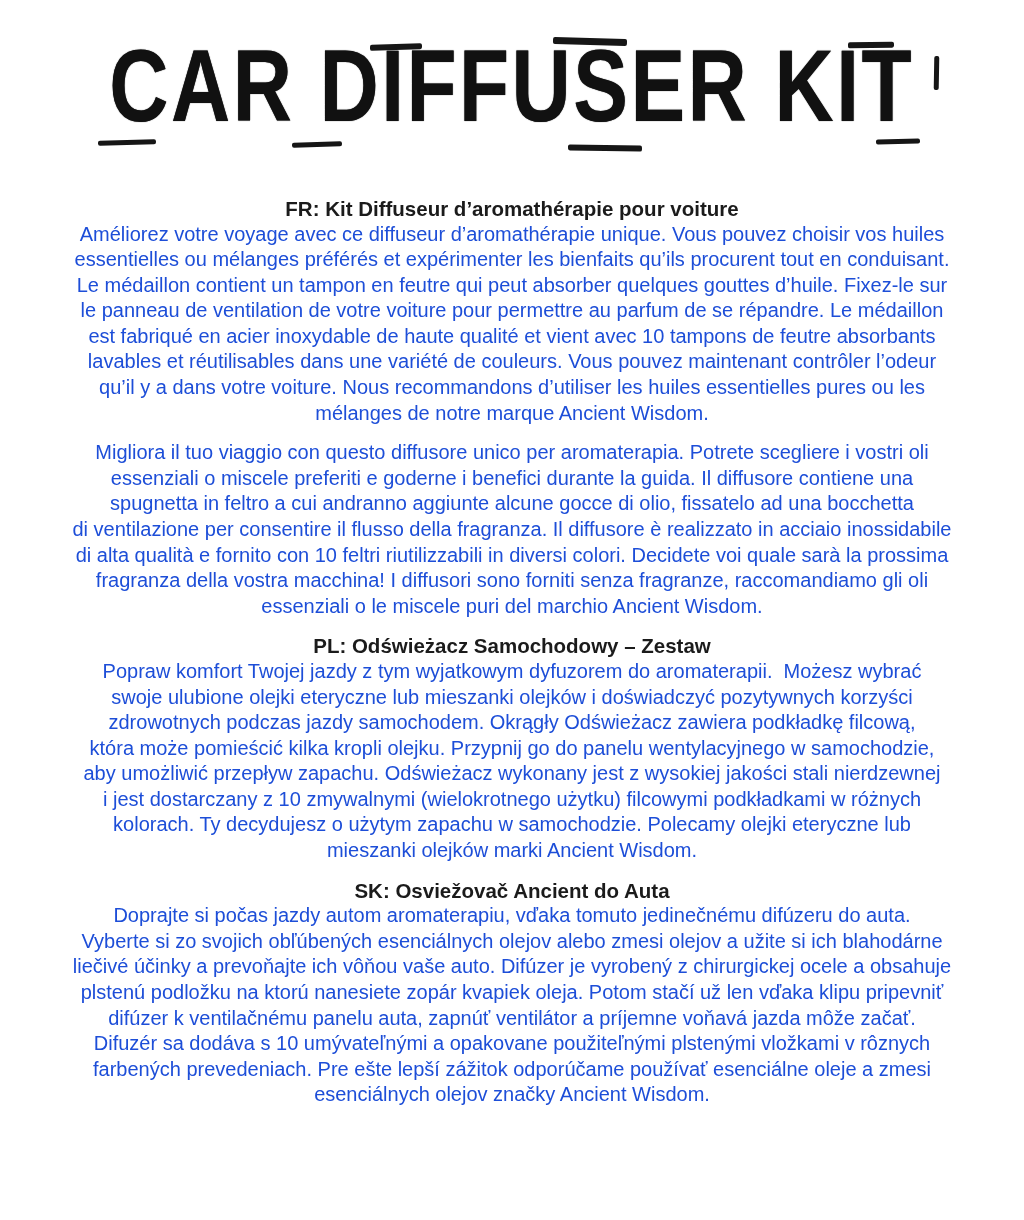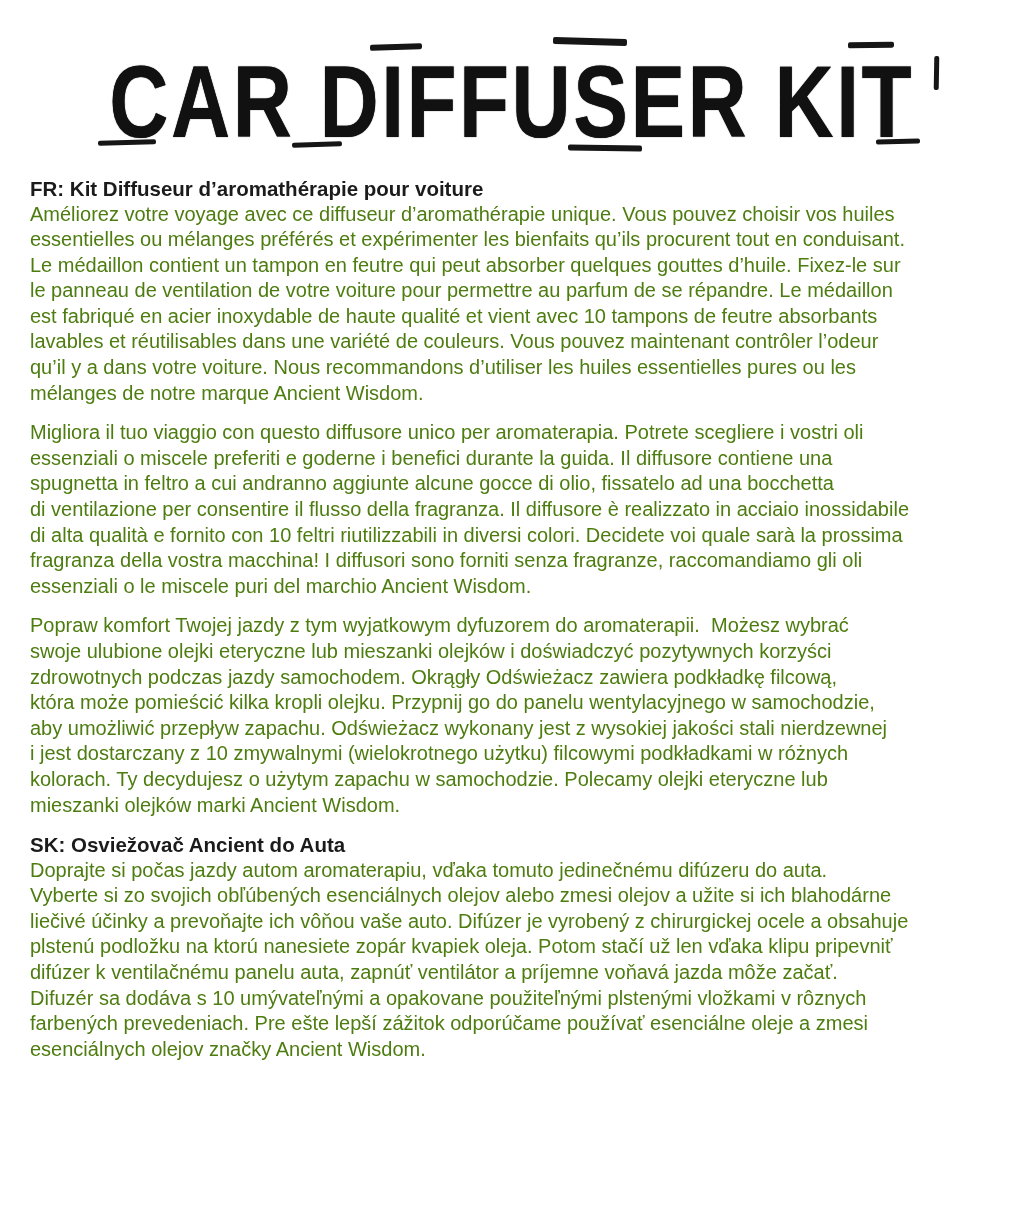--- a/index.html
+++ b/index.html
@@ -15,21 +15,21 @@
     margin: 0 auto;
     background: #ffffff;
     color: #1b1b1b;
     font-family: "Liberation Sans", sans-serif;
     overflow: hidden;
   }
   
   .title-wrap {
     position: relative;
     width: 100%;
-    padding-top: 50px;
+    padding-top: 34px;
     height: 126px;
     text-align: center;
   }
   .page-title {
     display: inline-block;
     margin: 0;
     font-size: 100px;
     font-weight: bold;
     line-height: 100px;
     letter-spacing: 3px;
@@ -50,38 +50,40 @@
   .g2 { left: 553px; top: 38px;  width: 74px; height: 7px; transform: rotate(1.5deg); }
   .g3 { left: 848px; top: 42px;  width: 46px; height: 6px; transform: rotate(-1deg); }
   .g4 { left: 98px;  top: 140px; width: 58px; height: 5px; transform: rotate(-1.5deg); }
   .g5 { left: 292px; top: 142px; width: 50px; height: 5px; transform: rotate(-2deg); }
   .g6 { left: 568px; top: 145px; width: 74px; height: 6px; transform: rotate(1deg); }
   .g7 { left: 876px; top: 139px; width: 44px; height: 5px; transform: rotate(-1.5deg); }
   .g8 { left: 934px; top: 56px;  width: 5px;  height: 34px; transform: rotate(1deg); }
   
   .sections {
     padding: 0 30px;
+    margin-top: 36px;
+    text-align: center;
   }
   .lang-section {
     margin: 0 0 14px 0;
   }
   .lang-section h2 {
     margin: 0;
     font-size: 20.5px;
     font-weight: bold;
     line-height: 25.5px;
     color: #1b1b1b;
   }
   .lang-section p {
     margin: 0;
     font-size: 20px;
     font-weight: normal;
     line-height: 25.6px;
     white-space: pre-wrap;
-    color: #4d7c0f;
+    color: #1d4ed8;
   }
 </style>
 </head>
 <body>
 
 <div class="page">
 
   <div class="title-wrap">
     <h1 class="page-title">CAR DIFFUSER KIT</h1>
     <span class="grunge g1"></span>
@@ -110,20 +112,21 @@
       <section class="lang-section">
         <p>Migliora il tuo viaggio con questo diffusore unico per aromaterapia. Potrete scegliere i vostri oli
 essenziali o miscele preferiti e goderne i benefici durante la guida. Il diffusore contiene una
 spugnetta in feltro a cui andranno aggiunte alcune gocce di olio, fissatelo ad una bocchetta
 di ventilazione per consentire il flusso della fragranza. Il diffusore è realizzato in acciaio inossidabile
 di alta qualità e fornito con 10 feltri riutilizzabili in diversi colori. Decidete voi quale sarà la prossima
 fragranza della vostra macchina! I diffusori sono forniti senza fragranze, raccomandiamo gli oli
 essenziali o le miscele puri del marchio Ancient Wisdom.</p>
       </section>
       <section class="lang-section">
+        <h2>PL: Odświeżacz Samochodowy – Zestaw</h2>
         <p>Popraw komfort Twojej jazdy z tym wyjatkowym dyfuzorem do aromaterapii.  Możesz wybrać
 swoje ulubione olejki eteryczne lub mieszanki olejków i doświadczyć pozytywnych korzyści
 zdrowotnych podczas jazdy samochodem. Okrągły Odświeżacz zawiera podkładkę filcową,
 która może pomieścić kilka kropli olejku. Przypnij go do panelu wentylacyjnego w samochodzie,
 aby umożliwić przepływ zapachu. Odświeżacz wykonany jest z wysokiej jakości stali nierdzewnej
 i jest dostarczany z 10 zmywalnymi (wielokrotnego użytku) filcowymi podkładkami w różnych
 kolorach. Ty decydujesz o użytym zapachu w samochodzie. Polecamy olejki eteryczne lub
 mieszanki olejków marki Ancient Wisdom.</p>
       </section>
       <section class="lang-section">

